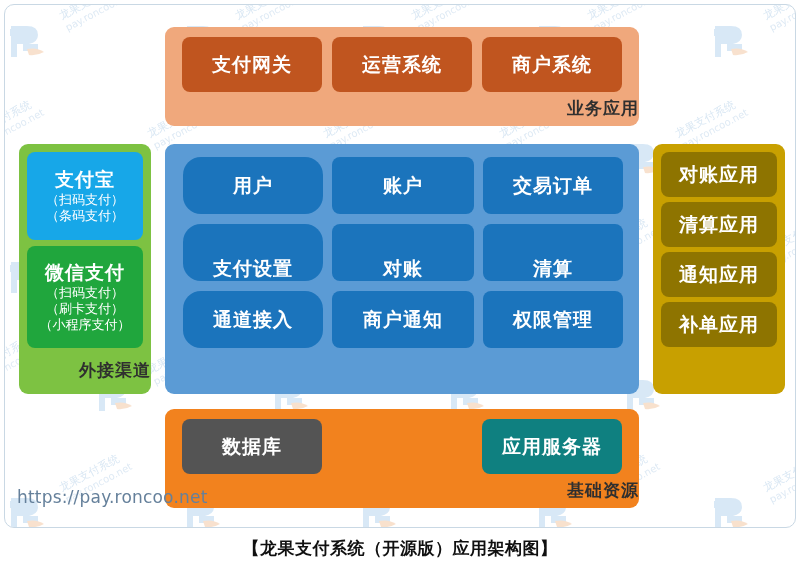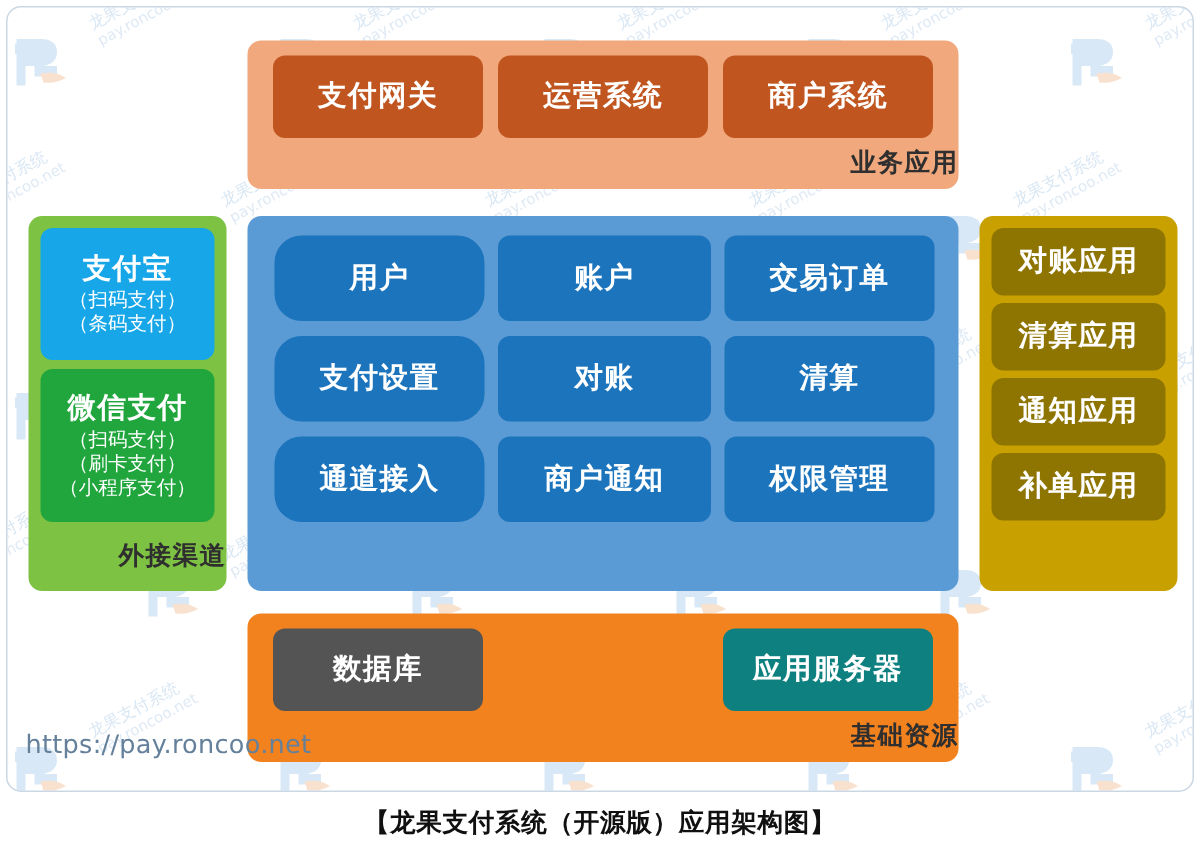--- a/index.html
+++ b/index.html
@@ -137,21 +137,21 @@
     background: #5b9bd5;
   }
   .core-box {
     height: 57px;
     background: #1b74bc;
   }
   .core-c0 { left: 18px;  width: 140px; border-radius: 18px; }
   .core-c1 { left: 167px; width: 142px; }
   .core-c2 { left: 318px; width: 140px; }
   .core-r0 { top: 13px; }
-  .core-r1 { top: 80px; }
+  .core-r1 { top: 80px; justify-content: flex-end; }
   .core-r2 { top: 147px; text-align: right; }
   #core-label { top: 215px; }
 
   
   #internal-panel {
     left: 648px; top: 139px; width: 132px; height: 250px;
     background: #c8a000;
   }
   .int-box {
     left: 8px; width: 116px; height: 45px;

